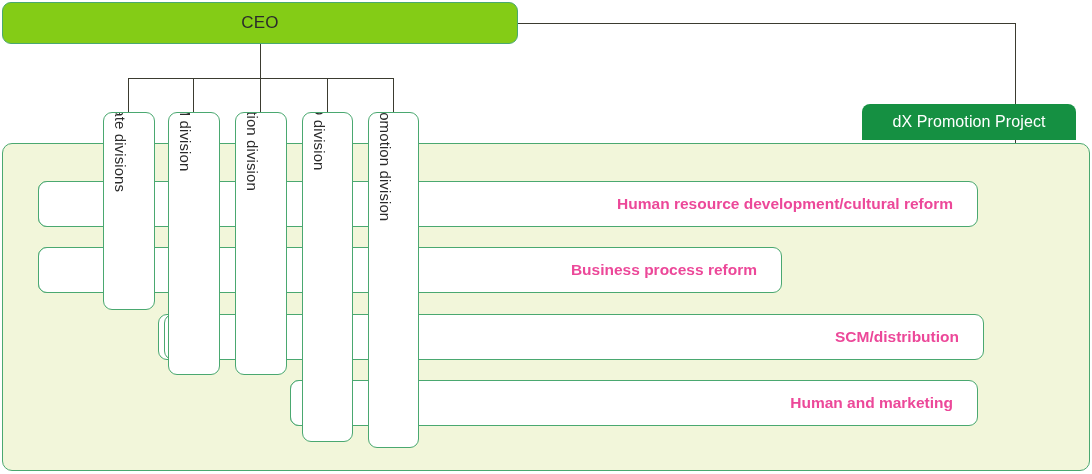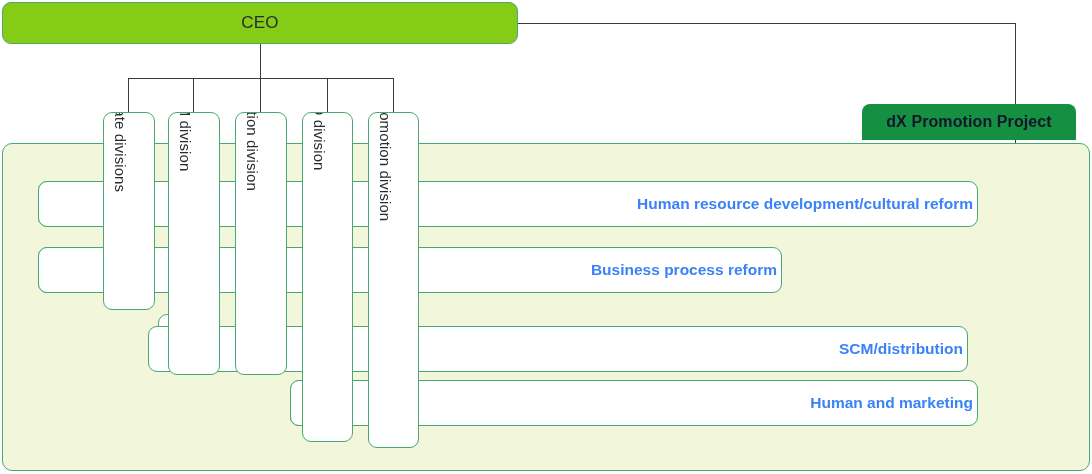--- a/index.html
+++ b/index.html
@@ -57,23 +57,23 @@
     height: 36px;
     box-sizing: border-box;
     border-radius: 8px 8px 0 0;
     background: #159042;
     display: flex;
     align-items: center;
     justify-content: center;
     z-index: 7;
   }
   .dx-header-label {
-    color: #0f172a;
+    color: #ffffff;
     font-size: 16px;
-    font-weight: bold;
+    font-weight: normal;
     letter-spacing: .1px;
   }
 
   
   .panel {
     position: absolute;
     left: 2px;
     top: 143px;
     width: 1088px;
     height: 328px;
@@ -91,24 +91,24 @@
     box-sizing: border-box;
     background: #ffffff;
     border: 1.3px solid #4aa870;
     border-radius: 9px;
     z-index: 3;
     display: flex;
     align-items: center;
     justify-content: flex-end;
   }
   .row-label {
-    color: #3b82f6;
+    color: #ec4899;
     font-size: 15.5px;
     font-weight: bold;
-    padding-right: 4px;
+    padding-right: 24px;
     white-space: nowrap;
   }
 
   
   .stub {
     position: absolute;
     box-sizing: border-box;
     background: #ffffff;
     border: 1.3px solid #4aa870;
     border-radius: 9px;
@@ -169,21 +169,21 @@
   <div class="stub" style="left:290px; top:380px; width:60px; height:46px;"></div>
 
   <div class="row" style="left:38px; top:181px; width:940px;">
     <span class="row-label">Human resource development/cultural reform</span>
   </div>
 
   <div class="row" style="left:38px; top:247px; width:744px;">
     <span class="row-label">Business process reform</span>
   </div>
 
-  <div class="row" style="left:148px; top:314px; width:820px;margin-top:12px;">
+  <div class="row" style="left:164px; top:314px; width:820px;">
     <span class="row-label">SCM/distribution</span>
   </div>
 
   <div class="row" style="left:290px; top:380px; width:688px;">
     <span class="row-label">Human and marketing</span>
   </div>
 
   <div class="division" style="left:103px; top:112px; width:52px; height:198px;">
     <span class="division-label">Corporate divisions</span>
   </div>

